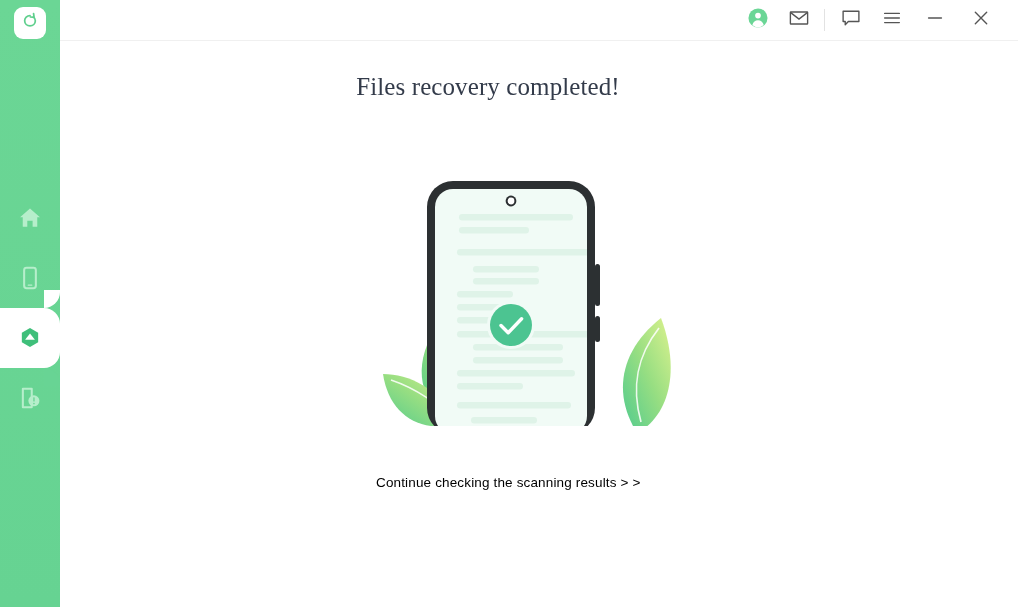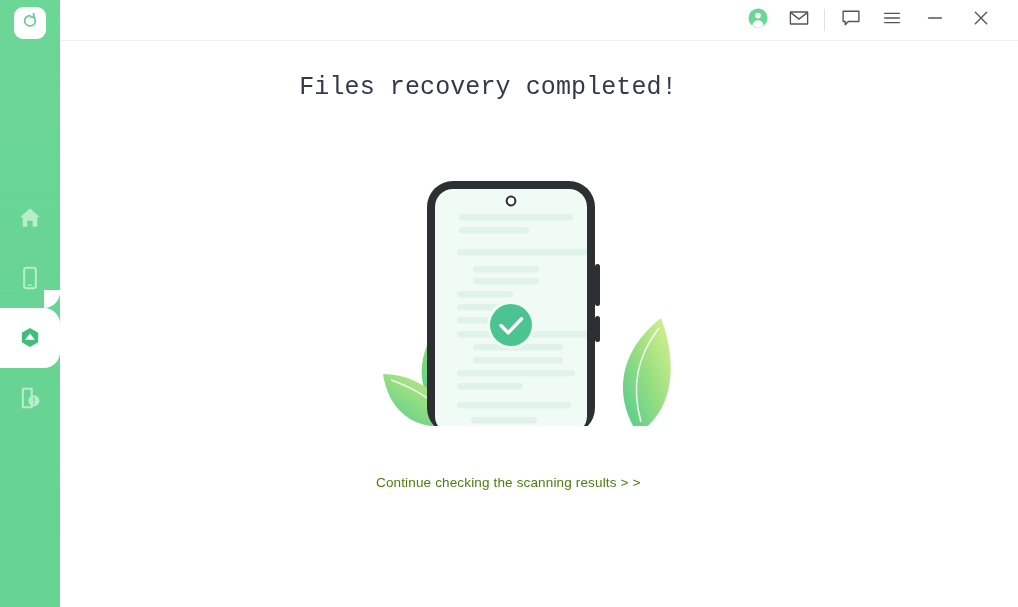--- a/index.html
+++ b/index.html
@@ -121,40 +121,40 @@
     width: 958px; height: 566px;
     background: #ffffff;
   }
   .page-title {
     position: absolute;
     left: 0; top: 32px;
     width: 856px;
     text-align: center;
     font-size: 25px;
     color: #333b4a;
-    font-family: Liberation Mono, monospace;
+    font-family: Liberation Serif, serif;
     letter-spacing: 0.1px;
   }
   .illus {
     position: absolute;
     left: 319px; top: 135px;
     width: 320px;
     height: 260px;
     overflow: hidden;
   }
   .links {
     position: absolute;
     left: 0; top: 432px;
     width: 958px;
   }
   .link-row { padding-left: 316px; }
   .link {
     display: inline-block;
     font-size: 13.5px;
-    color: #4d7c0f;
+    color: #000000;
     cursor: pointer;
     letter-spacing: 0.15px;
   }
   .link-row.first { margin-bottom: 26px; }
 </style>
 </head>
 <body>
 
 <div class="app">
 

